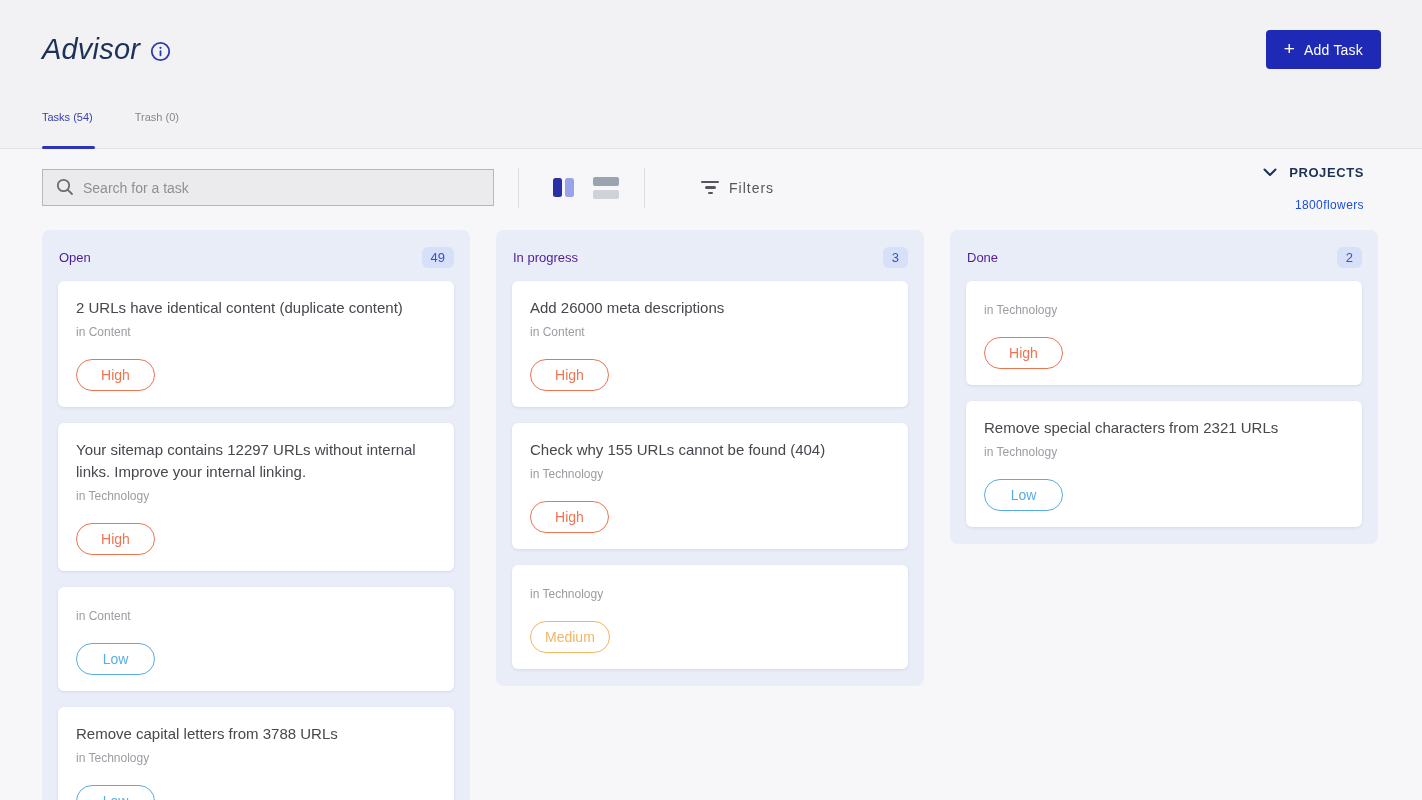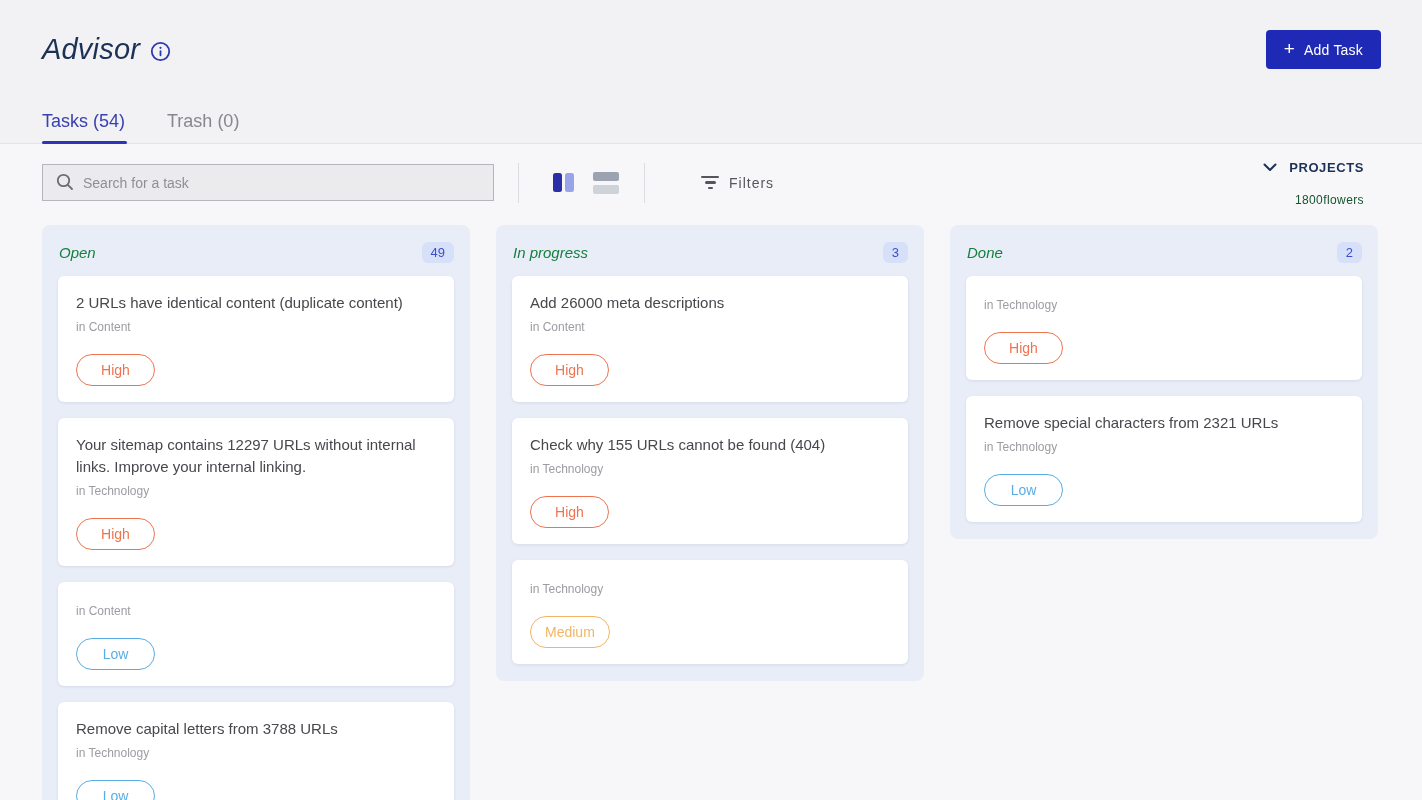--- a/index.html
+++ b/index.html
@@ -27,21 +27,21 @@
     padding: 0 18px; height: 39px; display: inline-flex; align-items: center; gap: 9px;
     cursor: pointer;
   }
   .add-task-btn .plus { font-size: 19px; font-weight: 400; line-height: 1; margin-top: -2px; }
 
   
   .tabs {
     display: flex; gap: 42px; padding: 42px 0 0 42px;
     border-bottom: 1px solid #e4e4e7;
   }
-  .tab { font-size: 18px; padding-bottom: 11px; cursor: pointer; position: relative; }
+  .tab { font-size: 11px; padding-bottom: 25px; cursor: pointer; position: relative; }
   .tab.active { color: #3a41ad; font-weight: 500; }
   .tab.active::after {
     content: ""; position: absolute; left: 0; right: -2px; bottom: -1px;
     height: 3px; background: #2c35b8; border-radius: 2px;
   }
   .tab.inactive { color: #87878e; font-weight: 400; }
 
   
   .toolbar {
     display: flex; align-items: center;
@@ -83,36 +83,36 @@
   .filter-glyph .ln { height: 2.5px; border-radius: 2px; background: #55555c; }
   .filter-glyph .l1 { width: 18px; }
   .filter-glyph .l2 { width: 11px; }
   .filter-glyph .l3 { width: 5px; }
 
   .projects-wrap {
     margin-left: auto; margin-right: 58px; text-align: right; cursor: pointer;
   }
   .projects-row { display: inline-flex; align-items: center; gap: 12px; }
   .projects-label { font-size: 13px; font-weight: 700; color: #1c3157; letter-spacing: 0.6px; }
-  .project-name { font-size: 12px; color: #14532d; margin-top: 17px; letter-spacing: 0.4px; }
+  .project-name { font-size: 12px; color: #1d4ed8; margin-top: 17px; letter-spacing: 0.4px; }
 
   
   .board {
     display: flex; gap: 26px; align-items: flex-start;
     padding: 19px 42px 0 42px;
   }
   .column {
     width: 428px; flex: 0 0 428px;
     background: #e9edf8; border-radius: 8px;
   }
   .col-head {
     display: flex; align-items: center; justify-content: space-between;
     padding: 17px 16px 13px 17px;
   }
-  .col-title { font-size: 15px; color: #15803d; font-style: italic; }
+  .col-title { font-size: 13px; color: #4c1d95; }
   .col-count {
     background: #d7e0f9; color: #3c4fc9;
     font-size: 13px; padding: 4px 9px; border-radius: 6px; line-height: 1;
   }
   .cards { padding: 0 16px 1px 16px; }
   .card {
     background: #ffffff; border-radius: 6px;
     box-shadow: 0 1px 3px rgba(35, 45, 90, 0.10);
     padding: 16px 18px; margin-bottom: 16px; cursor: pointer;
   }

